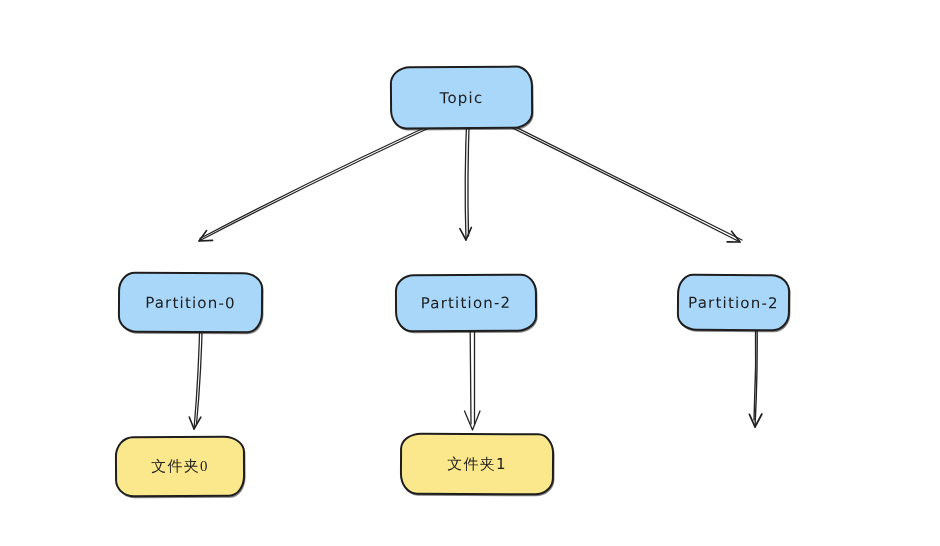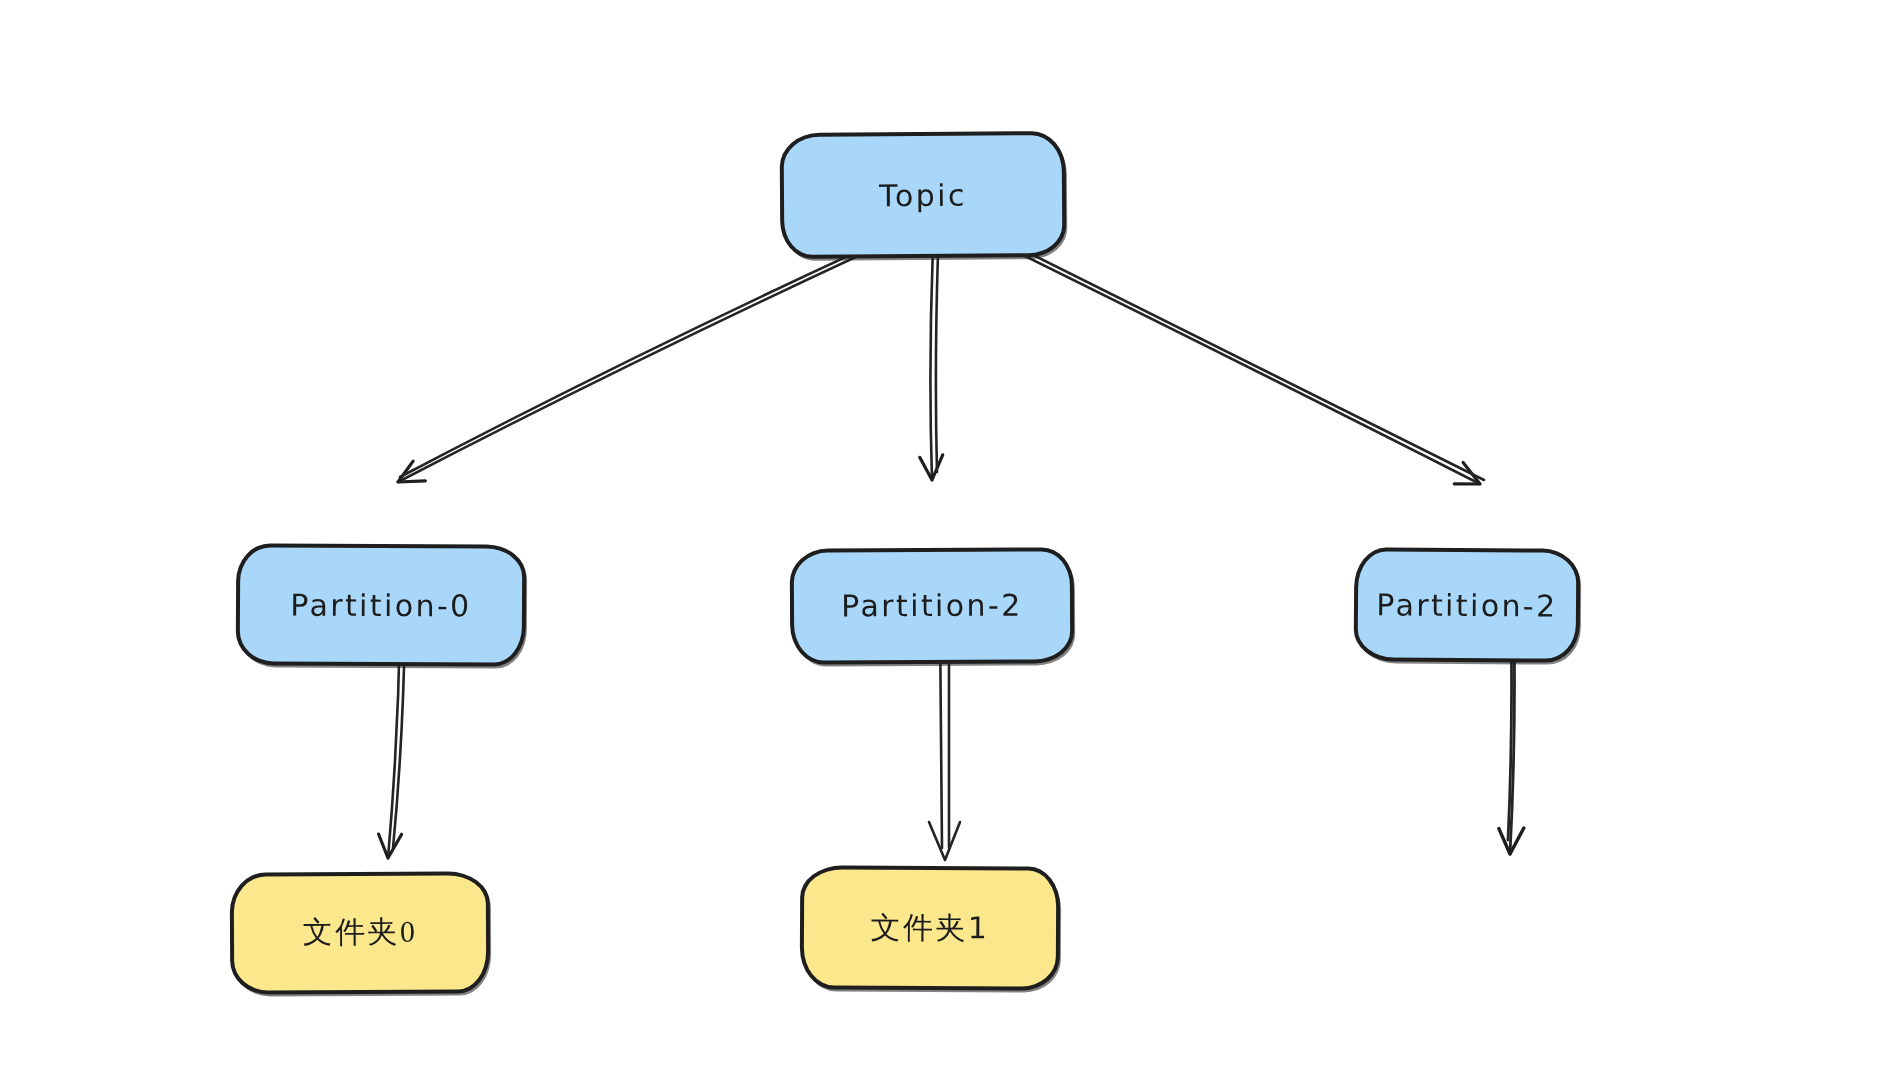--- a/index.html
+++ b/index.html
@@ -59,21 +59,21 @@
     border-radius: 16px 19px 17px 20px / 20px 17px 19px 16px;
     transform: rotate(0.4deg);
   }
   .node-folder-0 {
     left: 115px; top: 436px; width: 130px; height: 61px;
     border-radius: 18px 21px 16px 19px / 20px 16px 21px 17px;
     transform: rotate(-0.3deg);
     font-family: Liberation Serif, serif;
   }
   .node-folder-1 {
-    left: 400px; top: 433px; width: 130px; height: 62px;
+    left: 400px; top: 433px; width: 154px; height: 62px;
     border-radius: 21px 16px 19px 17px / 16px 20px 17px 21px;
     transform: rotate(0.3deg);
   }
   .node-folder-2 {
     left: 677px; top: 432px; width: 153px; height: 63px;
     border-radius: 17px 19px 21px 16px / 21px 17px 16px 20px;
     transform: rotate(-0.2deg);
   }
 </style>
 </head>

